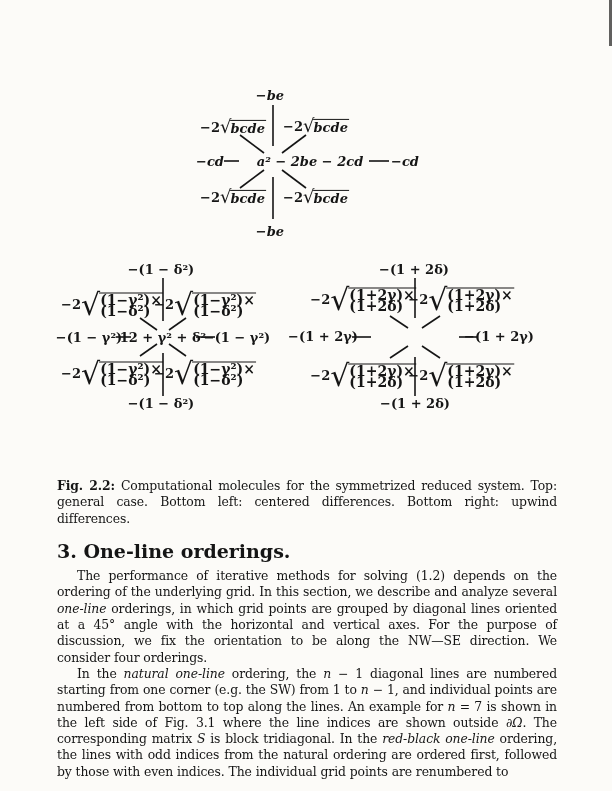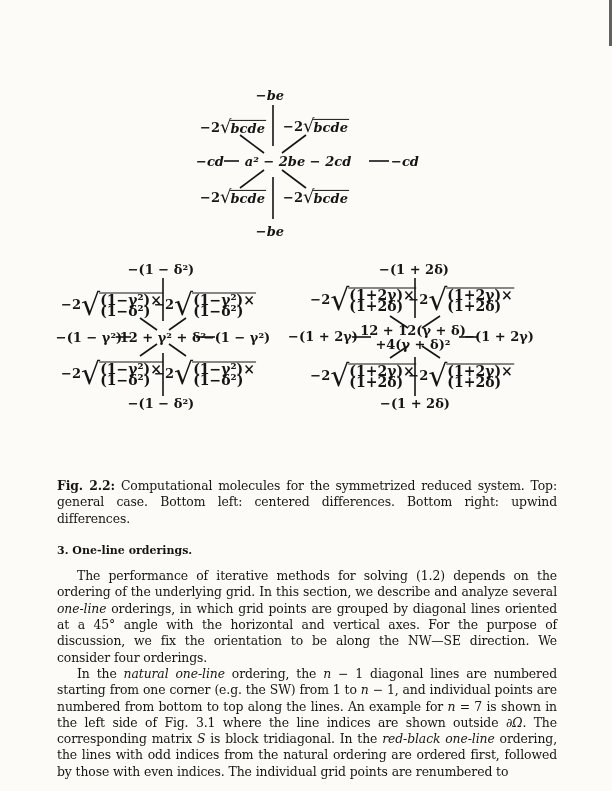--- a/index.html
+++ b/index.html
@@ -34,21 +34,21 @@
     font-size:12.4px; line-height:16.3px; text-align:justify;
     letter-spacing:-0.1px;
     margin-top:44px;
   }
   .caption { margin:0 0 16px 0; }
   .caption .cap-label { font-weight:bold; }
   p.body-par { margin:0; }
   p.cont { margin:0 0 19px 0; }
   p.indent { text-indent:20px; }
   h3.section {
-    font-size:11px; font-weight:bold; margin:0 0 9px 0; letter-spacing:0;
+    font-size:19px; font-weight:bold; margin:0 0 9px 0; letter-spacing:0;
   }
   .it { font-style:italic; }
   
   .scan-edge { position:absolute; right:0; top:0; width:3px; height:46px; background:#3a3a38; opacity:.8; }
 </style>
 </head>
 <body>
 
 <div class="page">
   <div class="scan-edge"></div>
@@ -71,21 +71,21 @@
       <span class="coef">−2</span>
         <span class="radsign one">√</span>
         <span class="rad">bcde</span>
     </span>
     <span class="mlabel" style="left:178px; top:42px;">
       <span class="coef">−2</span>
         <span class="radsign one">√</span>
         <span class="rad">bcde</span>
     </span>
     <span class="mlabel ital" style="left:72px; top:77px;">−cd</span>
-    <span class="mlabel ital" style="left:160px; top:77px;">a² − 2be − 2cd</span>
+    <span class="mlabel ital" style="left:172px; top:77px;">a² − 2be − 2cd</span>
     <span class="mlabel ital" style="left:267px; top:77px;">−cd</span>
     <span class="mlabel" style="left:95px; top:113px;">
       <span class="coef">−2</span>
         <span class="radsign one">√</span>
         <span class="rad">bcde</span>
     </span>
     <span class="mlabel" style="left:178px; top:113px;">
       <span class="coef">−2</span>
         <span class="radsign one">√</span>
         <span class="rad">bcde</span>
@@ -169,24 +169,20 @@
     </span>
     <span class="mlabel" style="left:181px; top:41px;">
       <span class="coef">−2</span>
         <span class="radsign two">√</span>
         <span class="stack">
           <span>(1+2γ)×</span>
           <span>(1+2δ)</span>
         </span>
     </span>
     <span class="mlabel" style="left:43px; top:78px;">−(1 + 2γ)</span>
-    <span class="mlabel center2" style="left:133px; top:80px;">
-      <span>12 + 12(γ + δ)</span>
-      <span>+4(γ + δ)²</span>
-    </span>
     <span class="mlabel" style="left:219px; top:78px;">−(1 + 2γ)</span>
     <span class="mlabel" style="left:83px; top:117px;">
       <span class="coef">−2</span>
         <span class="radsign two">√</span>
         <span class="stack">
           <span>(1+2γ)×</span>
           <span>(1+2δ)</span>
         </span>
     </span>
     <span class="mlabel" style="left:181px; top:117px;">

